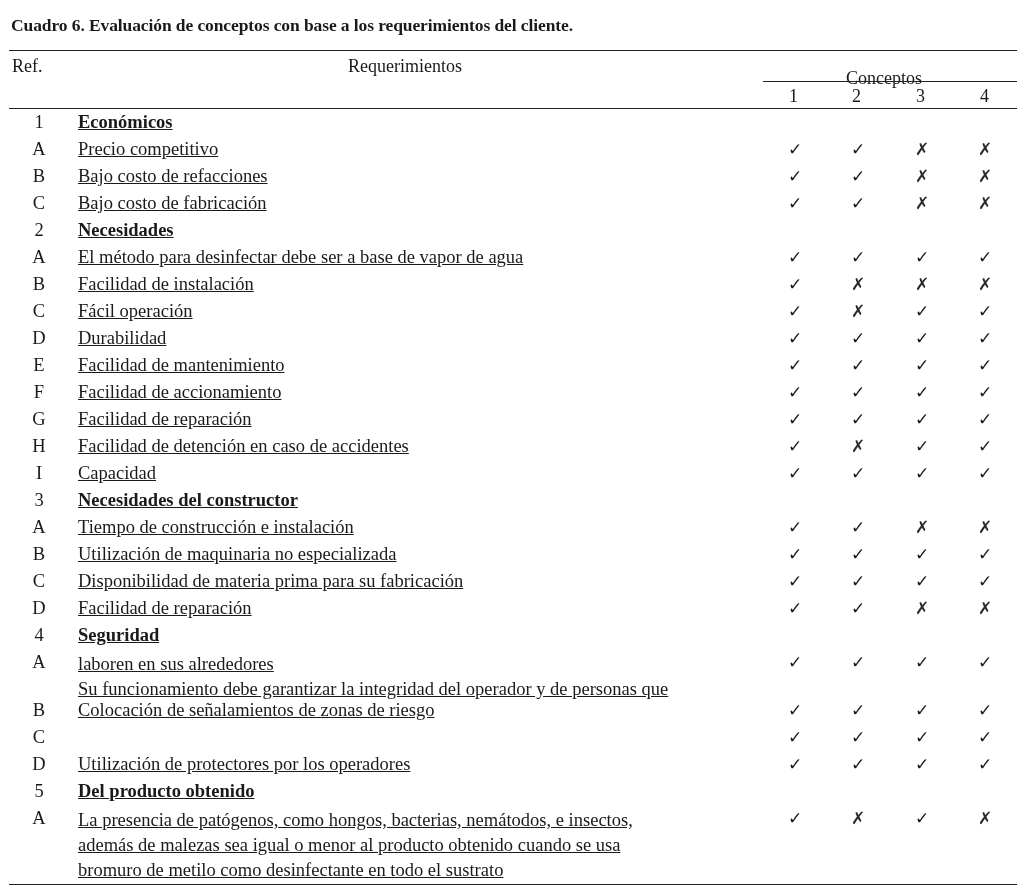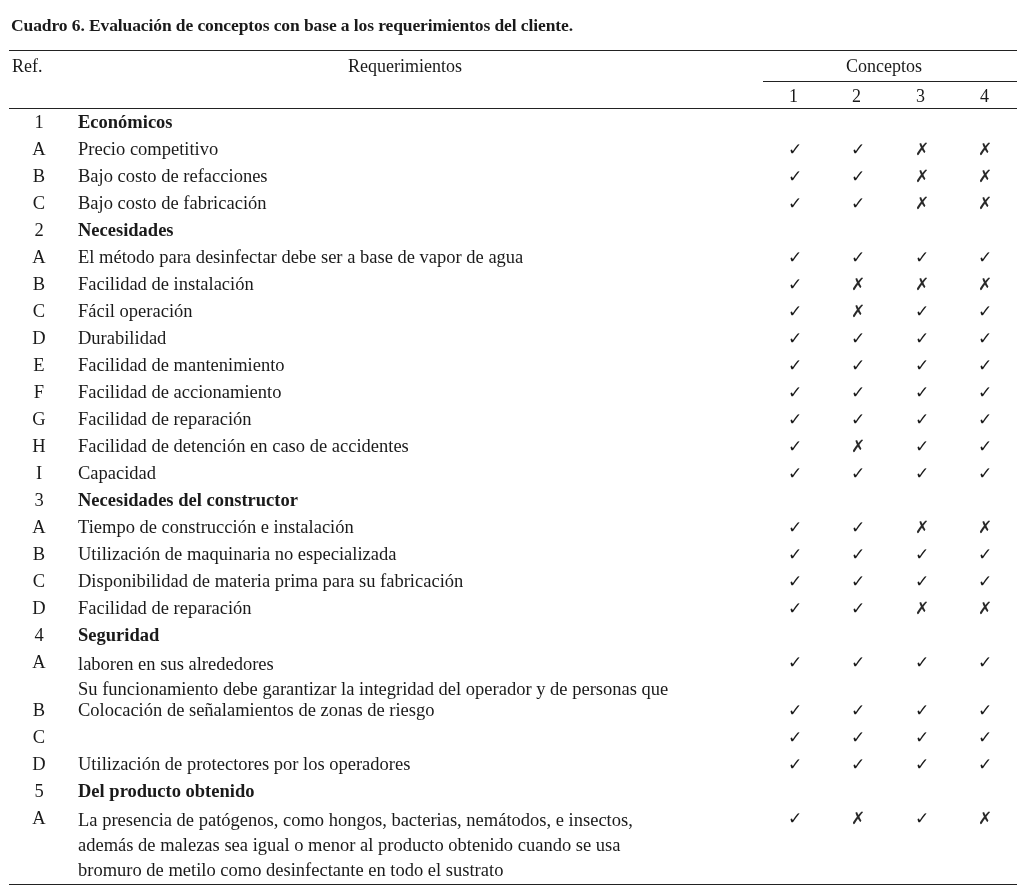--- a/index.html
+++ b/index.html
@@ -8,36 +8,36 @@
     font-family: "Liberation Serif", "DejaVu Serif", serif; color: #1a1a1a;
   }
   .title {
     position: absolute; left: 11px; top: 15px;
     font-size: 17.5px; font-weight: bold; letter-spacing: -0.1px;
   }
   .rule { position: absolute; background: #222; height: 1px; }
   .hdr { position: absolute; font-size: 18px; }
   .row { position: absolute; left: 0; width: 1030px; height: 27px; font-size: 18.5px; }
   .ref { position: absolute; left: 18px; width: 42px; text-align: center; }
-  .req { position: absolute; left: 78px; width: 680px; }
+  .req { position: absolute; left: 78px; width: 680px; text-decoration: underline; }
   .req.group { font-weight: bold; }
   .mark { position: absolute; width: 30px; text-align: center; font-size: 19px; }
   .mark.check { font-family: "DejaVu Sans", sans-serif; font-size: 17px; }
   .mark.cross { font-family: "DejaVu Sans", sans-serif; font-size: 17px; color: #2a2a2a; }
   .multiline .req { line-height: 25px; }
 </style>
 </head>
 <body>
 
 <div class="title">Cuadro 6. Evaluación de conceptos con base a los requerimientos del cliente.</div>
 
 <div class="rule" style="left:9px; top:50px; width:1008px;"></div>
 <div class="hdr" style="left:12px; top:56px;">Ref.</div>
 <div class="hdr" style="left:348px; top:56px;">Requerimientos</div>
-<div class="hdr" style="left:846px; top:56px;">Conceptos</div>
+<div class="hdr" style="left:846px; top:68px;">Conceptos</div>
 <div class="rule" style="left:763px; top:81px; width:254px;"></div>
 <div class="hdr" style="left:789px; top:86px;">1</div>
 <div class="hdr" style="left:852px; top:86px;">2</div>
 <div class="hdr" style="left:916px; top:86px;">3</div>
 <div class="hdr" style="left:980px; top:86px;">4</div>
 <div class="rule" style="left:9px; top:108px; width:1008px;"></div>
 
 <div id="table-body">
     <div class="row" style="top: 112px;">
       <div class="ref">1</div>

